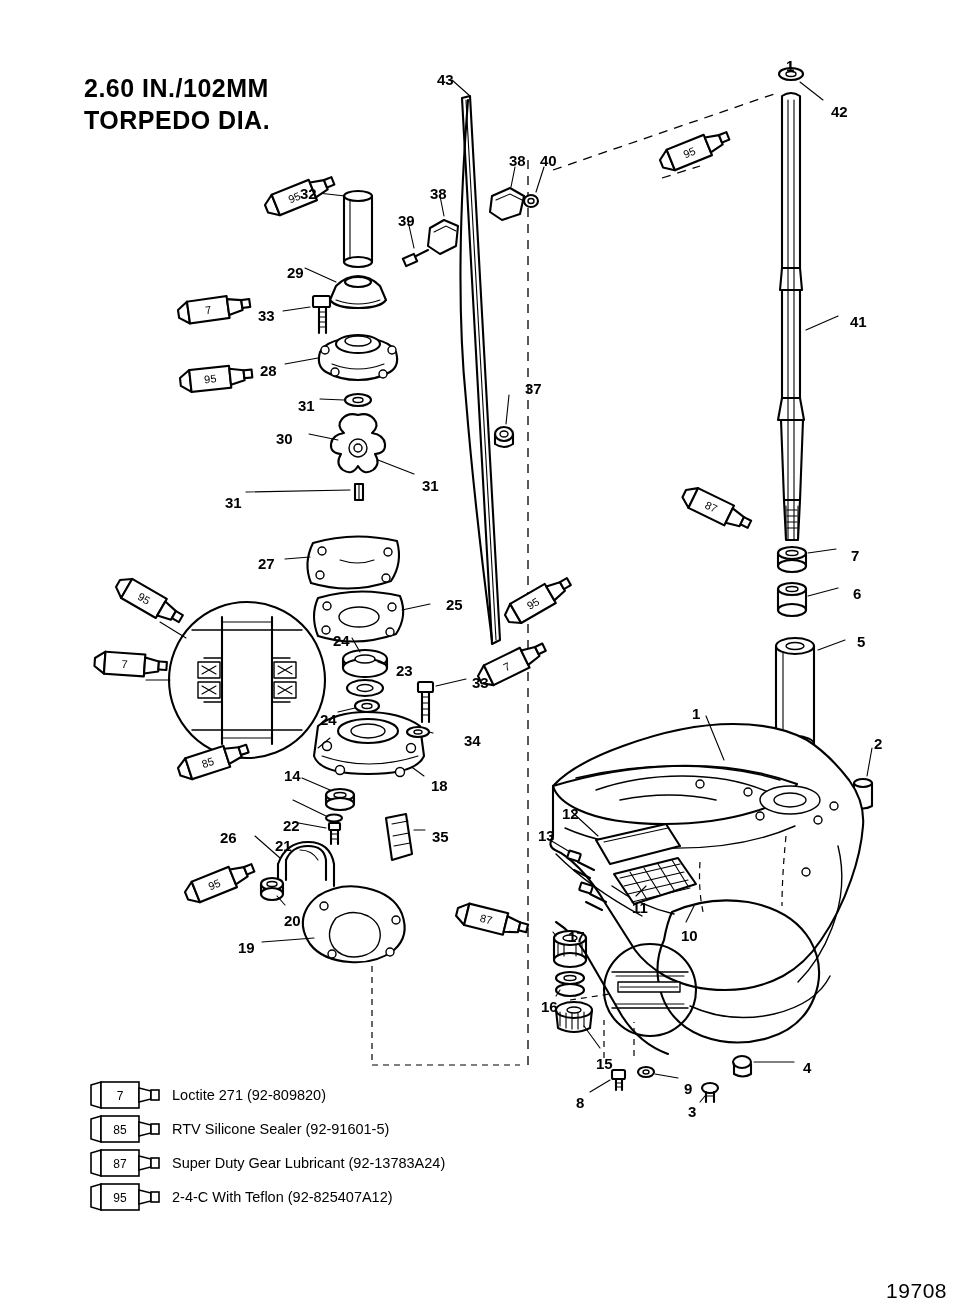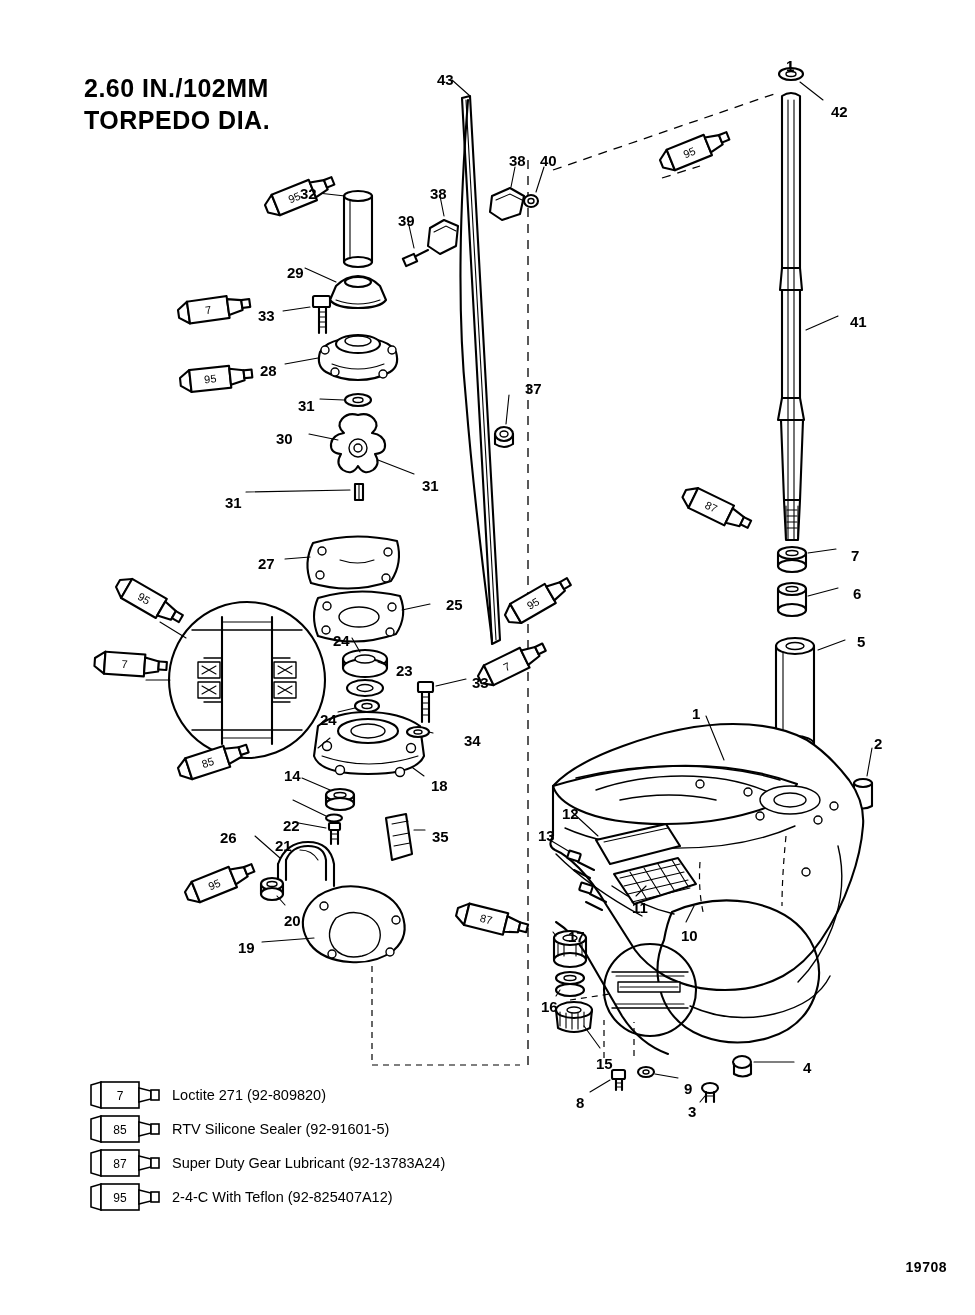--- a/index.html
+++ b/index.html
@@ -64,23 +64,23 @@
     white-space: nowrap;
   }
   .tube-svg {
     position: absolute;
     left: 0;
     top: 0;
   }
   .figno {
     position: absolute;
     right: 28px;
-    bottom: 40px;
-    font-size: 14px;
-    font-weight: bold;
+    bottom: 12px;
+    font-size: 21px;
+    font-weight: normal;
     letter-spacing: 0.5px;
     font-family: "Liberation Sans", sans-serif;
   }
 </style>
 </head>
 <body>
 
 <div id="page">
 
   <svg id="artwork" viewBox="0 0 975 1315">

